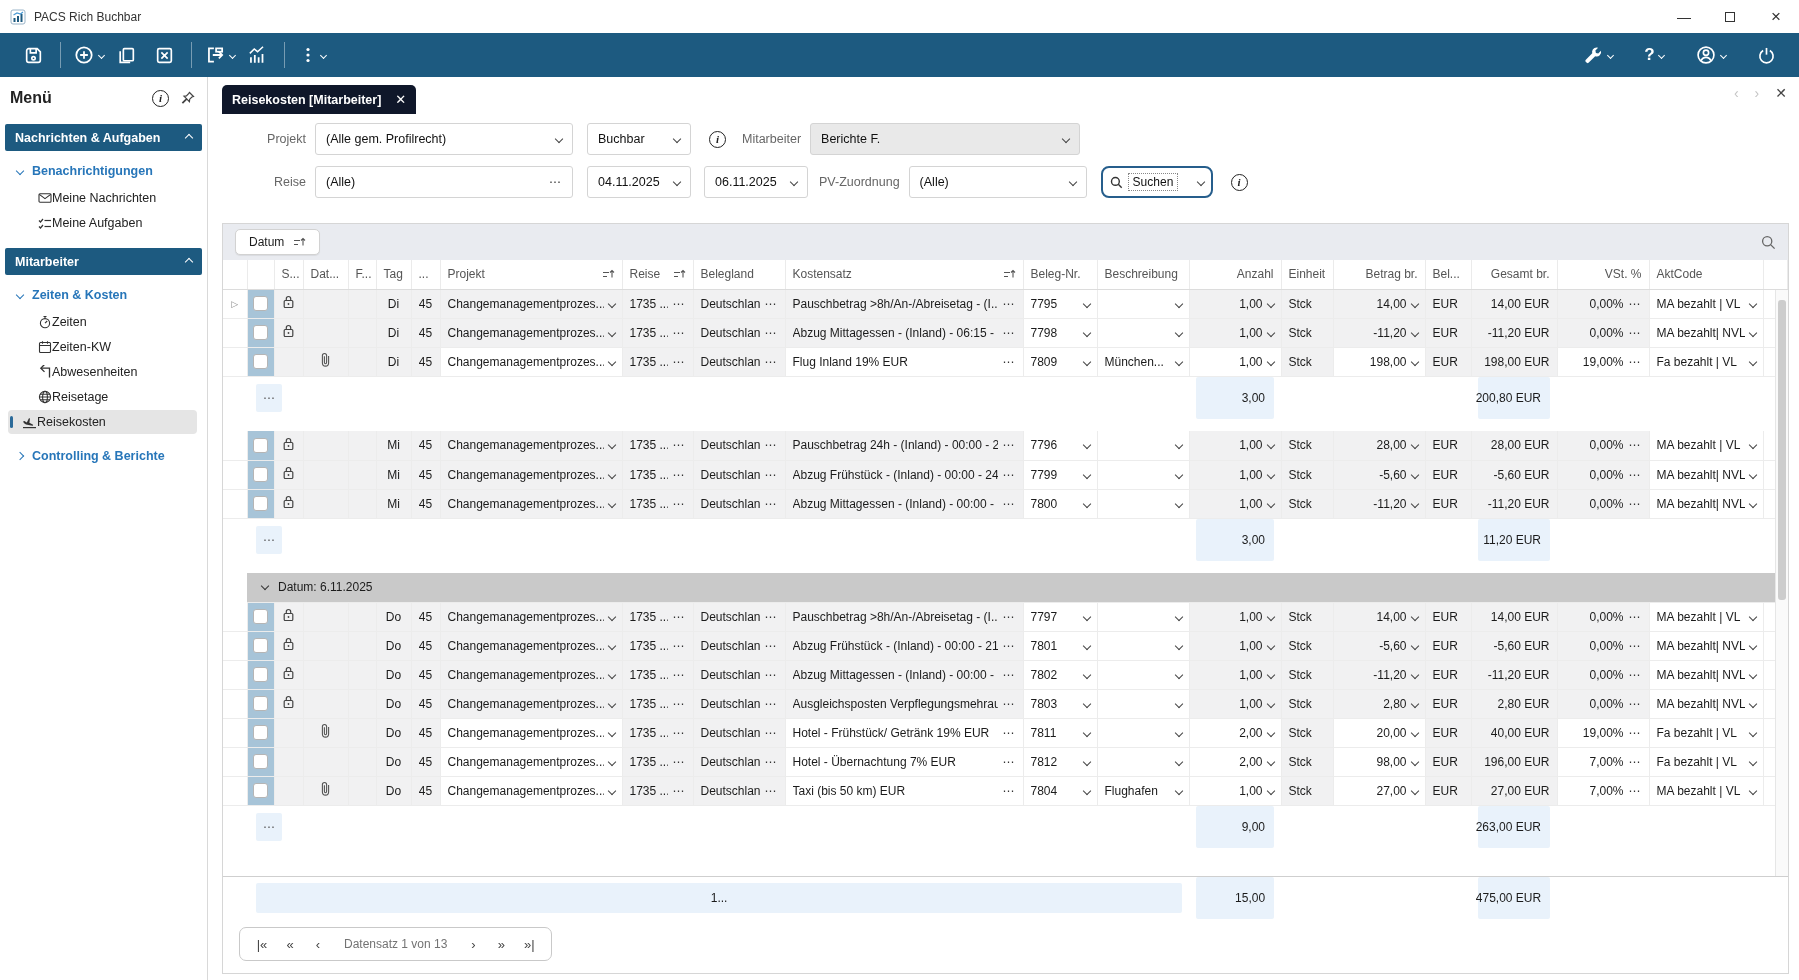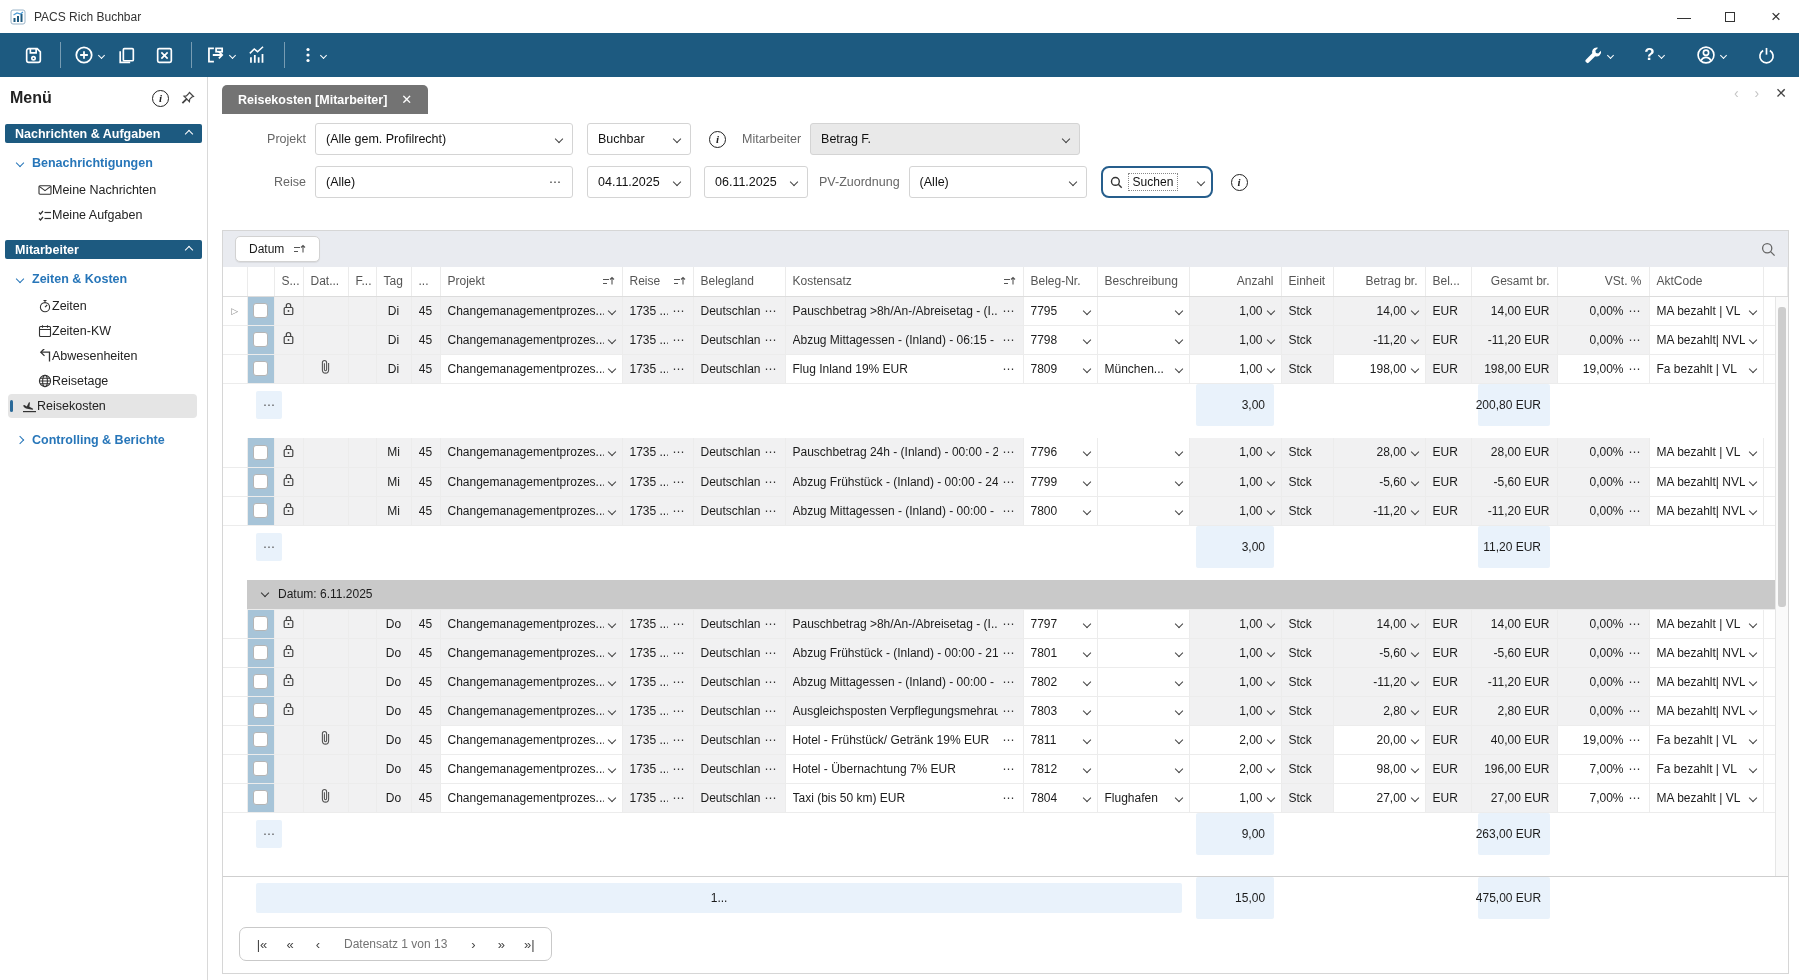--- a/index.html
+++ b/index.html
@@ -24,53 +24,53 @@
   .chev.w { border-color:#fff; width:5px; height:5px; }
   .qmark { font-size:17px; font-weight:bold; color:#fff; }
   
   .content { display:flex; height:903px; }
   
   .sidebar { width:208px; flex:none; border-right:1px solid #d9d9d9; padding-top:4px; }
   .sb-title-row { display:flex; align-items:center; padding:8px 12px 4px 10px; }
   .sb-title { font-size:16px; font-weight:bold; color:#222; }
   .sb-title-icons { margin-left:auto; display:flex; gap:12px; align-items:center; }
   .icirc { width:17px; height:17px; border:1.4px solid #222; border-radius:50%; display:inline-flex; align-items:center; justify-content:center; font-size:11px; font-weight:bold; font-family:"Liberation Serif",serif; font-style:italic; color:#222; flex:none; }
-  .sb-section { margin:13px 5px 0; background:#1d5a80; color:#fff; font-weight:bold; font-size:12.5px; height:19px; display:flex; align-items:center; padding:0 10px; border-radius:2px; }
+  .sb-section { margin:13px 5px 0; background:#1d5a80; color:#fff; font-weight:bold; font-size:12.5px; height:27px; display:flex; align-items:center; padding:0 10px; border-radius:2px; }
   .sb-section .chevup { width:6px; height:6px; border-left:1.4px solid #fff; border-top:1.4px solid #fff; transform:rotate(45deg); margin-left:auto; }
   .sb-group { display:flex; align-items:center; gap:9px; color:#2776b9; font-weight:bold; font-size:12.5px; padding:13px 0 7px 17px; }
   .sb-group .chev { border-color:#2776b9; }
   .sb-item { display:flex; align-items:center; padding:5px 8px; margin:1px 10px 1px 30px; font-size:12.5px; color:#222; }
   .sb-item svg { flex:none; }
   .sb-item.selected { background:#e5e5e5; border-radius:4px; margin-left:8px; padding-left:14px; position:relative; }
   .sb-item.selected::before { content:""; position:absolute; left:2px; top:6px; bottom:6px; width:3px; background:#2b6a99; border-radius:2px; }
   .sb-footer { display:flex; align-items:center; gap:9px; color:#2776b9; font-weight:bold; font-size:12.5px; padding:14px 0 0 17px; }
   .chevR { width:6px; height:6px; border-right:1.4px solid #2776b9; border-top:1.4px solid #2776b9; transform:rotate(45deg); }
   
   .main { flex:1; min-width:0; display:flex; flex-direction:column; position:relative; }
   .tabstrip { height:37px; display:flex; align-items:flex-end; padding-left:14px; }
-  .tab { background:#737373; color:#fff; font-weight:bold; font-size:12.5px; height:29px; display:flex; align-items:center; gap:14px; padding:0 16px; border-radius:5px 5px 0 0; }
+  .tab { background:#0f172a; color:#fff; font-weight:bold; font-size:12.5px; height:29px; display:flex; align-items:center; gap:14px; padding:0 10px; border-radius:5px 5px 0 0; }
   .tab-close { font-size:13px; font-weight:normal; }
   .tabnav { position:absolute; right:12px; top:8px; display:flex; gap:16px; font-size:14px; color:#c4c4c4; align-items:center; }
   .tabnav .dark { color:#444; }
   
   .filters { padding:9px 0 4px 14px; }
   .frow { display:flex; align-items:center; height:32px; margin-bottom:11px; }
   .flabel { color:#666; font-size:12.5px; flex:none; }
   .lab1 { width:84px; text-align:right; margin-right:9px; }
   .select { height:32px; border:1px solid #d4d4d4; border-radius:3px; background:#fff; display:flex; align-items:center; padding:0 10px; font-size:12.5px; color:#111; flex:none; }
   .select .chev { margin-left:auto; }
   .select .dots { margin-left:auto; }
   .w258{width:258px} .w104{width:104px} .w178{width:178px} .w270{width:270px}
   .gray { background:#e9e9e9; }
   .dots { color:#333; letter-spacing:1px; font-size:12px; }
   .searchbox { height:32px; border:2px solid #265e8c; border-radius:8px; display:flex; align-items:center; padding:0 7px; width:112px; gap:5px; flex:none; }
   .stxt { border:1px dotted #888; padding:1px 4px; font-size:12px; color:#111; }
   .searchbox .chev { margin-left:auto; }
   
-  .card { flex:1; min-height:0; margin:17px 10px 6px 14px; border:1px solid #d6d6d6; display:flex; flex-direction:column; }
+  .card { flex:1; min-height:0; margin:10px 10px 6px 14px; border:1px solid #d6d6d6; display:flex; flex-direction:column; }
   .groupbar { height:36px; background:#e9ebf0; display:flex; align-items:center; padding:0 12px; flex:none; }
   .gchip { background:#fff; border:1px solid #d2d2d2; border-radius:5px; height:26px; display:flex; align-items:center; gap:9px; padding:0 13px; font-size:12px; box-shadow:0 1px 1px rgba(0,0,0,.07); }
   .gsearch { margin-left:auto; display:flex; }
   .tablewrap { flex:1; min-height:0; position:relative; overflow:hidden; }
   table.grid { border-collapse:collapse; table-layout:fixed; width:100%; font-size:12px; }
   .grid th { height:29px; border-bottom:1px solid #dcdcdc; border-right:1px solid #ebebeb; font-weight:normal; color:#555; padding:0 7px; text-align:left; background:#fff; white-space:nowrap; overflow:hidden; }
   .grid th.r { text-align:right; }
   .thf { display:flex; align-items:center; justify-content:space-between; }
   .grid td { height:29px; border-bottom:1px solid #ececec; border-right:1px solid #ececec; padding:0 7px; white-space:nowrap; overflow:hidden; }
   td.ro { background:#f1f1f2; }
@@ -315,21 +315,21 @@
         <div class="select w104">
           <span>Buchbar</span>
           <span class="chev"></span>
         </div>
         <div style="width:18px"></div>
         <span class="icirc">i</span>
         <div style="width:16px"></div>
         <span class="flabel">Mitarbeiter</span>
         <div style="width:9px"></div>
         <div class="select gray w270">
-          <span>Betrag F.</span>
+          <span>Berichte F.</span>
           <span class="chev"></span>
         </div>
       </div>
       <div class="frow">
         <span class="flabel lab1">Reise</span>
         <div class="select w258">
           <span>(Alle)</span>
           <span class="dots">⋯</span>
         </div>
         <div style="width:14px"></div>

